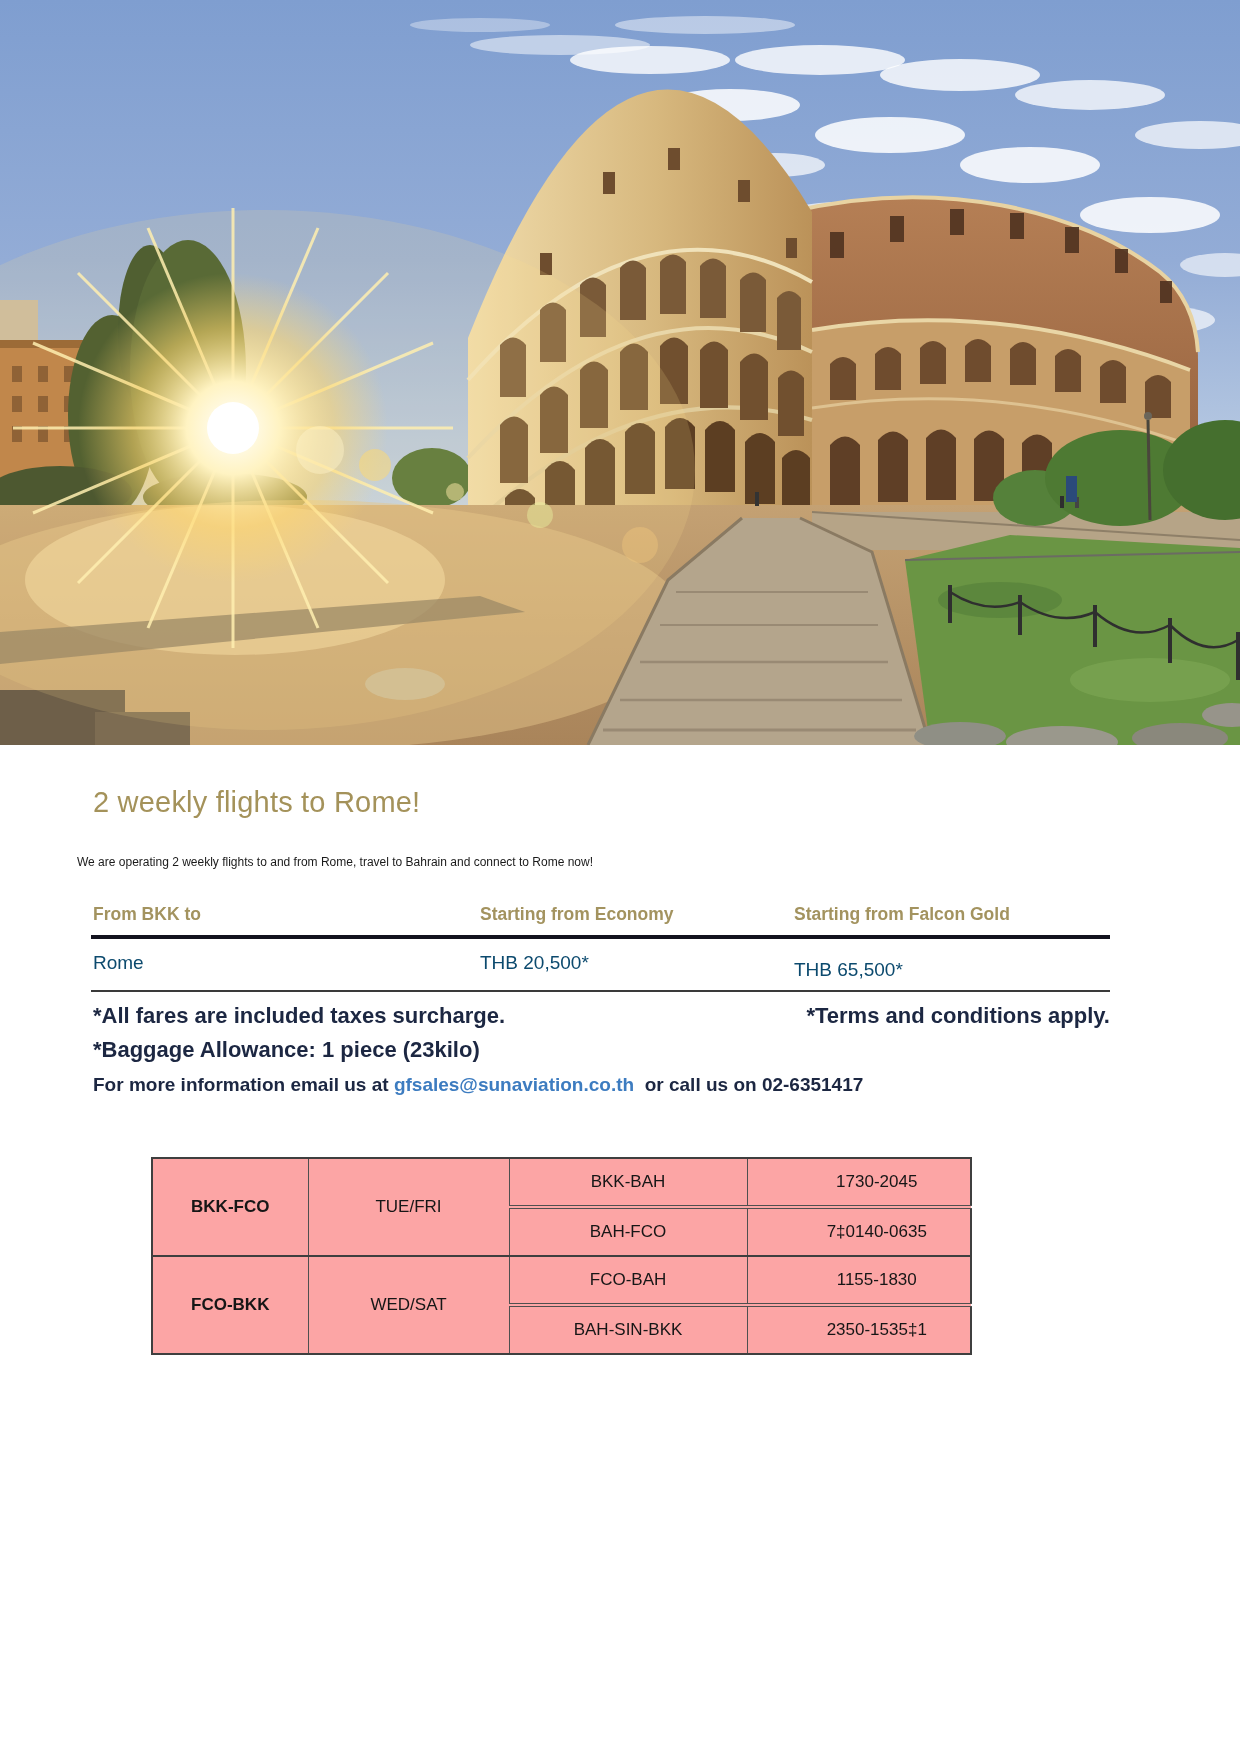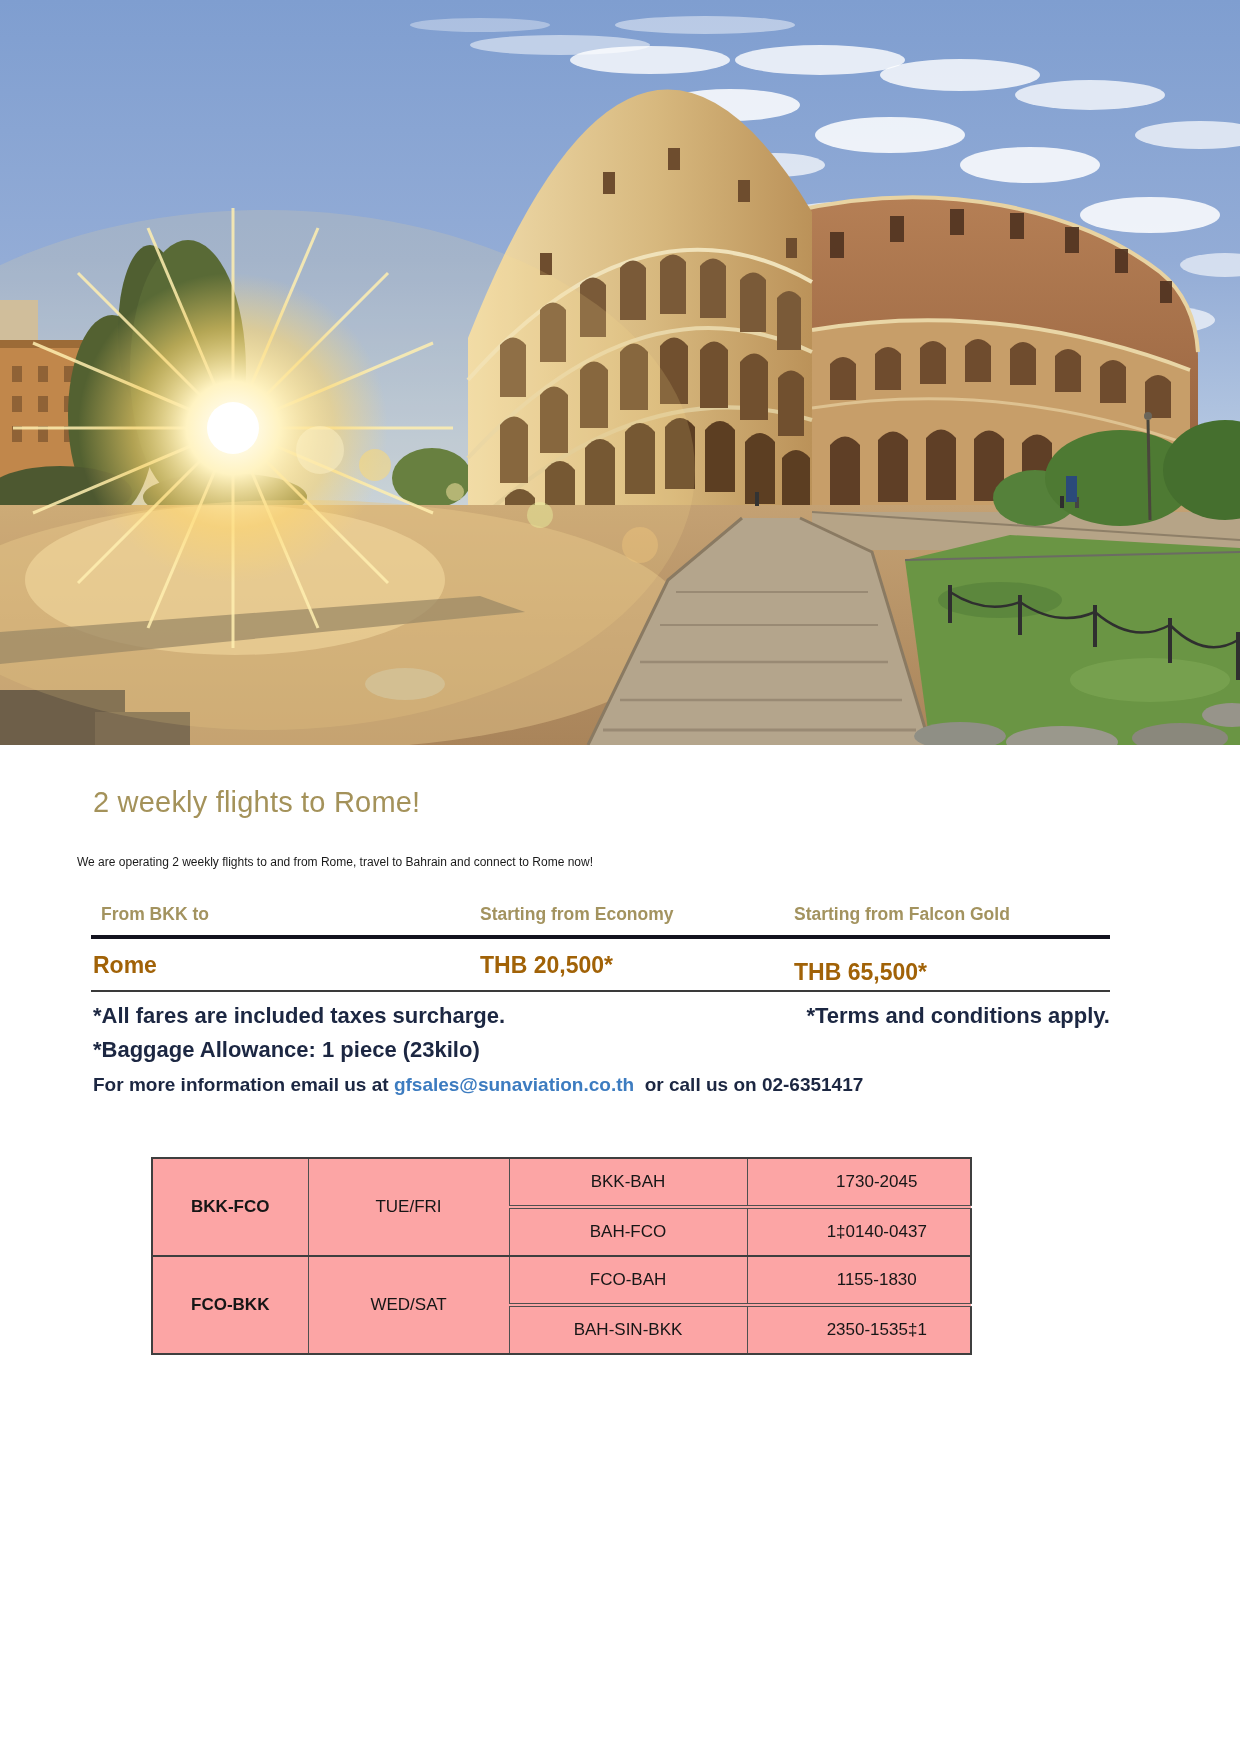--- a/index.html
+++ b/index.html
@@ -3,24 +3,24 @@
 <meta charset="utf-8">
 <style>
   html,body{margin:0;padding:0;background:#ffffff;}
   .page{position:relative;width:1240px;height:1754px;background:#ffffff;overflow:hidden;
         font-family:"Liberation Sans",sans-serif;}
   .hero{position:absolute;left:0;top:0;width:1240px;height:745px;}
   .hero svg{display:block;width:1240px;height:745px;}
   .promo-title{position:absolute;left:93px;top:786px;font-size:29px;font-weight:normal;color:#a4925a;letter-spacing:.2px;}
   .promo-intro{position:absolute;left:77px;top:855px;font-size:12px;color:#1a1a1a;}
   .fare-head{position:absolute;top:904px;font-size:17.5px;font-weight:bold;color:#a3935f;}
-  .fh-origin{left:93px;margin-left:8px;} .fh-eco{left:480px;} .fh-gold{left:794px;}
+  .fh-origin{left:93px;} .fh-eco{left:480px;} .fh-gold{left:794px;}
   .rule-thick{position:absolute;left:91px;top:935px;width:1019px;height:3.5px;background:#12121e;}
   .rule-thin{position:absolute;left:91px;top:990px;width:1019px;height:1.5px;background:#3a3a3a;}
-  .fare-cell{position:absolute;font-size:23px;font-weight:bold;color:#a16207;}
+  .fare-cell{position:absolute;font-size:19px;font-weight:normal;color:#0c4a6e;}
   .fc-dest{left:93px;top:952px;} .fc-eco{left:480px;top:952px;} .fc-gold{left:794px;top:959px;}
   .note{position:absolute;font-size:22px;font-weight:bold;color:#1c2742;}
   .note-taxes{left:93px;top:1003px;}
   .note-terms{left:700px;top:1003px;width:410px;text-align:right;}
   .note-baggage{left:93px;top:1037px;}
   .contact{position:absolute;left:93px;top:1074px;font-size:19px;font-weight:bold;color:#1c2742;white-space:pre-wrap;}
   .email-link{color:#3d7cc0;text-decoration:none;cursor:pointer;}
   table.schedule{position:absolute;left:151px;top:1157px;border-collapse:collapse;table-layout:fixed;
                  font-size:17px;color:#161616;border:2px solid #3f3f3f;}
   table.schedule td{background:#fca5a5;border:1px solid #4f4f4f;text-align:center;vertical-align:middle;height:46px;padding:0;}
@@ -320,21 +320,21 @@
     </colgroup>
     <tbody>
         <tr>
       <td class="route" rowspan="2">BKK-FCO</td>
       <td rowspan="2">TUE/FRI</td>
       <td>BKK-BAH</td>
       <td class="time">1730-2045</td>
     </tr>
     <tr class="seg2">
       <td>BAH-FCO</td>
-      <td class="time">1‡0140-0437</td>
+      <td class="time">7‡0140-0635</td>
     </tr>
     <tr class="group-start">
       <td class="route" rowspan="2">FCO-BKK</td>
       <td rowspan="2">WED/SAT</td>
       <td>FCO-BAH</td>
       <td class="time">1155-1830</td>
     </tr>
     <tr class="seg2">
       <td>BAH-SIN-BKK</td>
       <td class="time">2350-1535‡1</td>

